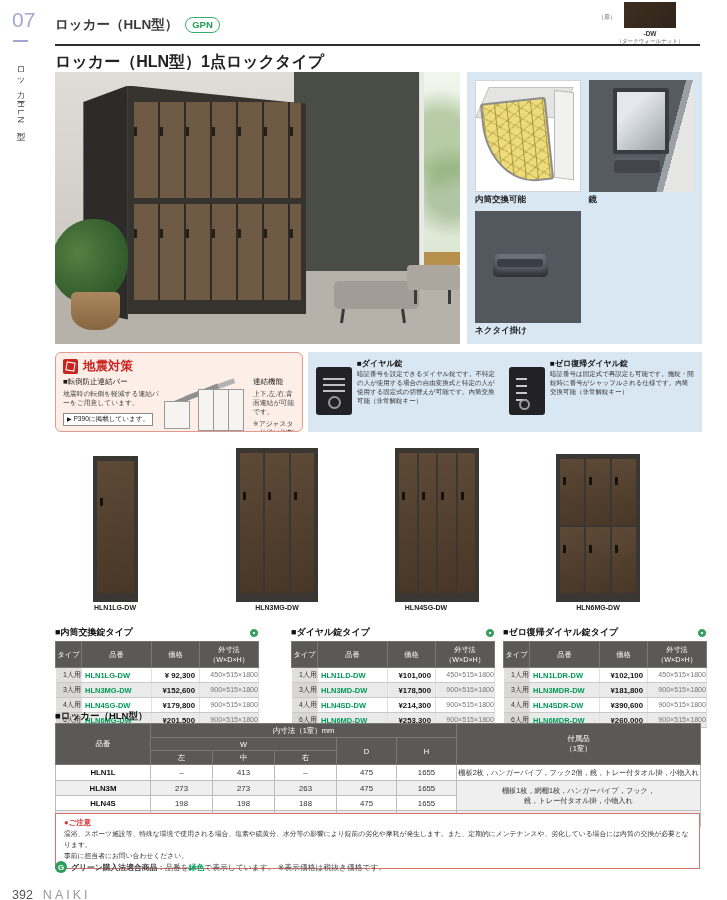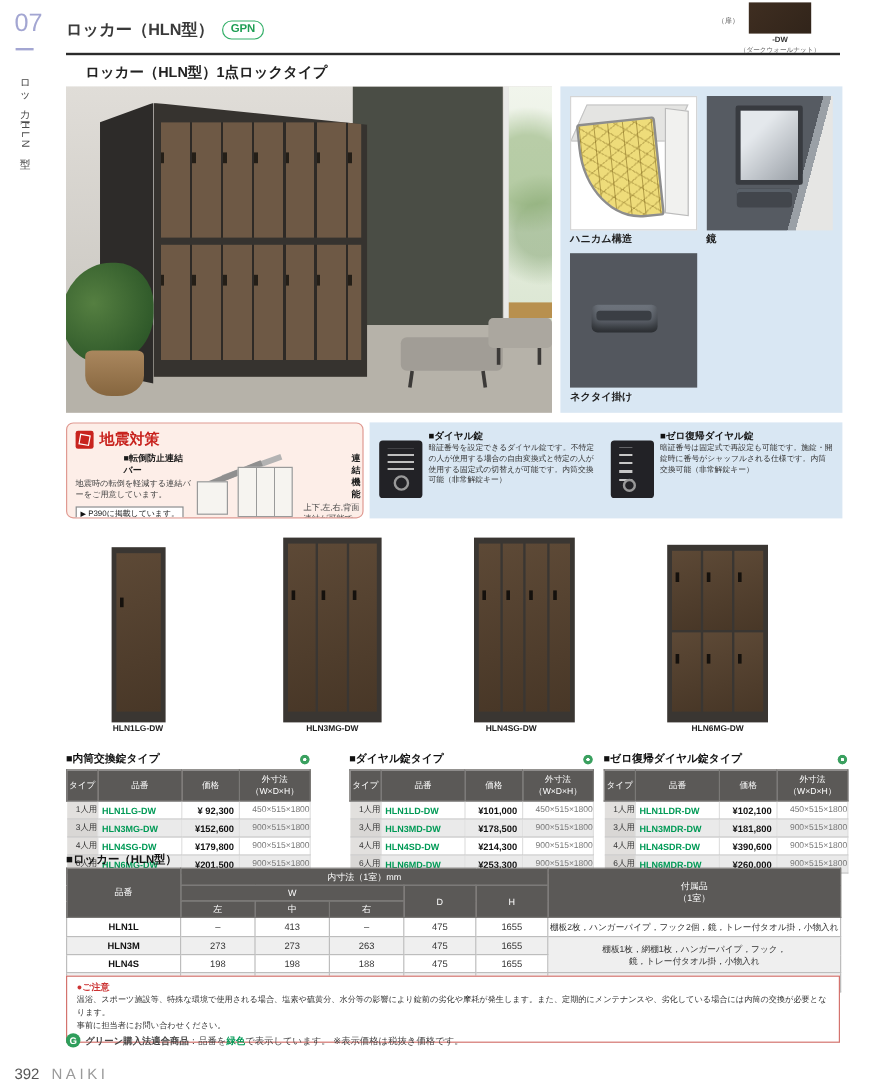--- a/index.html
+++ b/index.html
@@ -11,21 +11,21 @@
   .page-num{left:12px;top:8px;font-size:21px;color:#a3a6d2;font-weight:400;}
   .page-num-dash{left:13px;top:40px;width:15px;height:2px;background:#a3a6d2;}
   .side-vert{left:14px;top:60px;writing-mode:vertical-rl;font-size:9px;color:#4a4a4a;letter-spacing:2px;}
 
   
   .hdr{left:55px;top:16px;display:flex;align-items:center;gap:7px;}
   .hdr-title{font-size:13.5px;font-weight:bold;color:#3a3a3a;}
   .gpn-badge{border:1.5px solid #35b06a;color:#1f9e54;border-radius:9px;padding:0 6px;font-size:9.5px;
              font-weight:bold;line-height:14px;background:#fff;}
   .hdr-rule{left:55px;top:44px;width:645px;height:1.6px;background:#2b2b2b;}
-  .sec-title{left:71px;top:52px;font-size:12px;font-weight:bold;color:#222;}
+  .sec-title{left:55px;top:52px;font-size:16px;font-weight:bold;color:#222;}
 
   
   .swatch-part{left:598px;top:13px;font-size:6px;color:#666;}
   .swatch{left:624px;top:2px;width:52px;height:26px;background:linear-gradient(135deg,#3f2e21,#31241a);}
   .swatch-code{left:624px;top:30px;width:52px;text-align:center;font-size:6.5px;font-weight:bold;color:#333;}
   .swatch-name{left:592px;top:38px;width:116px;text-align:center;font-size:5.5px;color:#666;}
 
   
   .photo{left:55px;top:72px;width:405px;height:272px;overflow:hidden;background:linear-gradient(#e0ddd8,#ccc9c3 72%);}
   .ph-darkwall{left:59%;top:0;width:31%;height:73%;background:#4a4d45;}
@@ -79,21 +79,21 @@
 
   
   .eq{left:55px;top:352px;width:248px;height:80px;background:#fdeee8;border:1px solid #e09a92;border-radius:6px;
       box-sizing:border-box;padding:5px 7px;overflow:hidden;}
   .eq-head{display:flex;align-items:center;gap:5px;}
   .eq-icon{width:15px;height:15px;background:#c8231e;border-radius:2px;position:relative;flex:none;}
   .eq-icon::after{content:"";position:absolute;inset:3px;border:1.5px solid #fff;transform:rotate(10deg);}
   .eq-title{color:#c8231e;font-weight:bold;font-size:12.5px;}
   .eq-cols{display:flex;margin-top:2px;}
   .eq-c1{width:96px;flex:none;}
-  .eq-h{font-size:7.5px;font-weight:bold;color:#1a1a1a;margin-left:40px;}
+  .eq-h{font-size:7.5px;font-weight:normal;color:#1a1a1a;}
   .eq-t{font-size:6.8px;color:#444;line-height:1.35;margin-top:2px;}
   .eq-btn{margin-top:3px;display:inline-block;border:1px solid #8a8a8a;background:#fff;font-size:6.6px;
           padding:1px 3px;color:#222;}
   .eq-btn .arr{color:#111;font-size:6px;}
   .eq-illus{width:86px;height:52px;position:relative;flex:none;margin:2px 3px 0;}
   .eq-b1{position:absolute;left:2px;top:22px;width:24px;height:26px;background:#f6f4f0;border:1px solid #9a9a9a;}
   .eq-b2{position:absolute;left:36px;top:10px;width:44px;height:40px;background:#f6f4f0;border:1px solid #9a9a9a;
          background-image:linear-gradient(90deg,transparent 0 14px,#9a9a9a 14px 15px,transparent 15px 29px,#9a9a9a 29px 30px,transparent 30px);}
   .eq-bar1{position:absolute;left:6px;top:14px;width:52px;height:5px;background:#8f8f8f;transform:rotate(-22deg);}
   .eq-bar2{position:absolute;left:22px;top:8px;width:52px;height:5px;background:#b3b3b3;transform:rotate(-20deg);}
@@ -215,21 +215,21 @@
   </div>
 
   <div class="abs features">
     <div class="feat-grid">
       <div>
         <div class="feat-img f-honey">
           <div class="hc-plate"></div>
             <div class="hc-side"></div>
             <div class="hc-fan"></div>
         </div>
-        <div class="feat-label">ハニカム構造</div>
+        <div class="feat-label">内筒交換可能</div>
       </div>
       <div>
         <div class="feat-img f-door">
           <div class="mr-mirror"></div>
             <div class="mr-tray"></div>
         </div>
         <div class="feat-label">鏡</div>
       </div>
       <div>
         <div class="feat-img f-door2">

